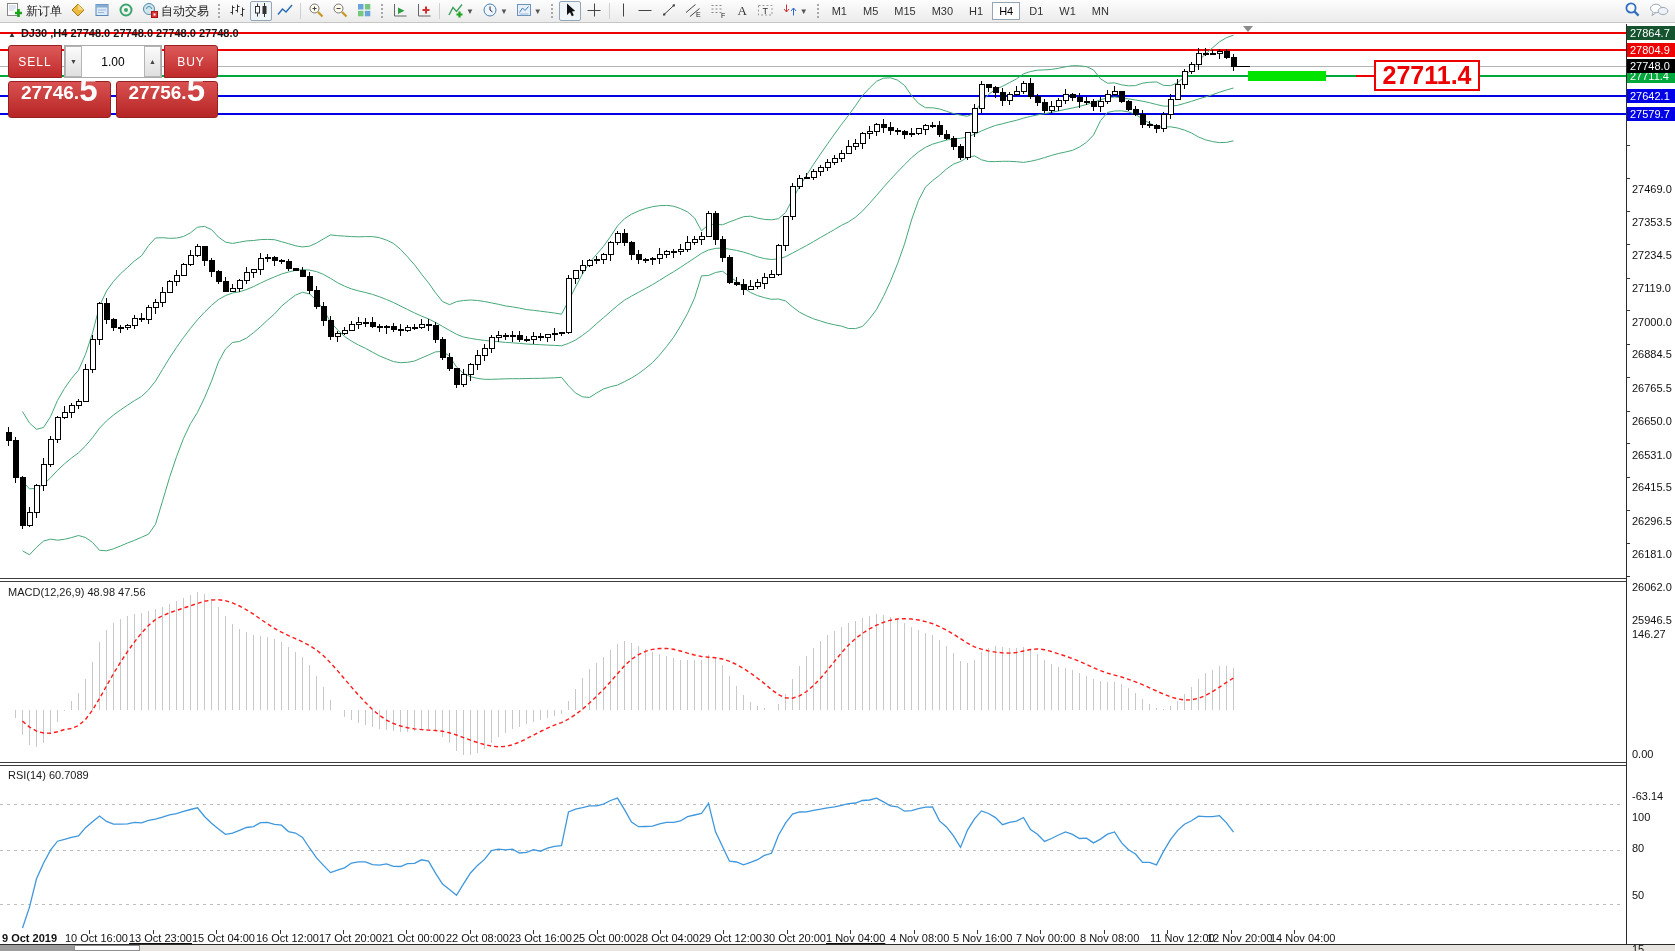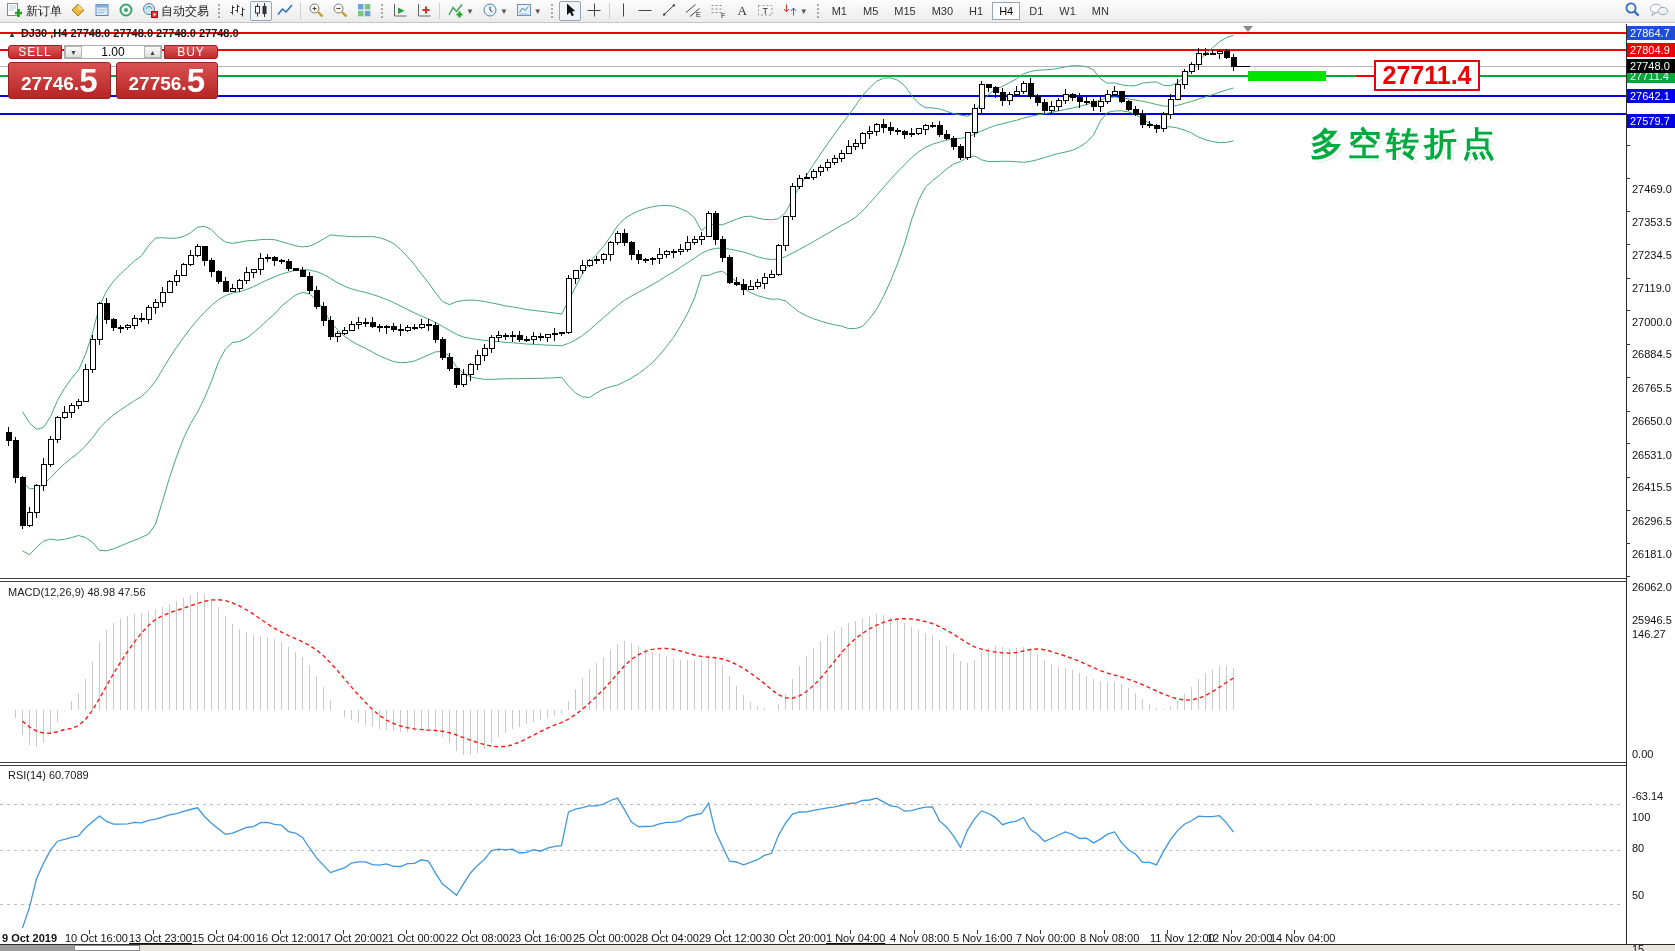--- a/index.html
+++ b/index.html
@@ -39,33 +39,33 @@
   
   .tick-label { position:absolute; left:1632px; font-size:11px; color:#111; z-index:9;margin-top:44px; }
   .tick-mark { position:absolute; left:1626px; width:4px; height:1px; background:#333; z-index:9; }
   .pline-label { position:absolute; left:1627px; width:48px; height:14px; line-height:14px;
     font-size:11px; color:#fff; padding-left:3px; z-index:10; }
   .date-label { position:absolute; top:932px; font-size:11px; color:#111; z-index:9; white-space:nowrap; }
   .date-tick { position:absolute; top:930px; width:1px; height:4px; background:#333; z-index:9; }
 
   
   .trade-panel { position:absolute; left:8px; top:45px; width:210px; z-index:30; }
-  .tp-row1 { display:flex; height:14px; }
+  .tp-row1 { display:flex; height:33px; }
   .tp-btn { background:linear-gradient(#dd5a5a,#c02a2a); border:1px solid #992020; color:#fff;
     font-size:12px; display:flex; align-items:center; justify-content:center; width:54px; letter-spacing:1px; }
   .tp-btn.sell { border-radius:3px 0 0 3px; }
   .tp-btn.buy  { border-radius:0 3px 3px 0; }
   .tp-vol { flex:1; display:flex; background:#fff; border:1px solid #aaa; margin:0 2px; }
   .tp-spin { width:17px; background:linear-gradient(#fbfbfb,#dfdfdf); border:1px solid #b5b5b5;
     font-size:7px; color:#444; display:flex; align-items:center; justify-content:center; }
   .tp-vol input { flex:1; border:0; text-align:center; font-size:12px; width:40px; outline:none; }
   .tp-row2 { display:flex; margin-top:3px; }
   .tp-price { background:linear-gradient(#d95151,#b72525); border:1px solid #992020; color:#fff;
     width:112px; height:37px; display:flex; align-items:flex-end; justify-content:center;
-    padding-bottom:2px; border-radius:3px; }
+    padding-bottom:12px; border-radius:3px; }
   .tp-price + .tp-price { margin-left:5px; }
   .tp-price .main { font-size:19px; font-weight:bold; line-height:24px; }
   .tp-price .big { font-size:33px; font-weight:bold; line-height:30px; }
 
   
   .price-tag { position:absolute; left:1374px; top:60px; width:106px; height:31px; z-index:22;
     border:2px solid #ee0000; background:#fff; color:#ee0000; font-size:25px; font-weight:bold;
     display:flex; align-items:center; justify-content:center; font-family:"Liberation Sans",sans-serif; }
   .price-tag-dash { position:absolute; left:1356px; top:75px; width:18px; height:2px; background:#ee0000; z-index:22; }
   .cn-note { position:absolute; left:1310px; top:122px; font-size:33px; font-weight:bold;
@@ -873,21 +873,20 @@
 
   <div class="ind-label" style="left:8px;top:586px">MACD(12,26,9) 48.98 47.56</div>
   <div class="ind-label" style="left:8px;top:769px">RSI(14) 60.7089</div>
 
   <div class="axis-border"></div>
   <div class="bottom-line"></div>
   <div class="shift-marker"></div>
 
   <div class="price-tag-dash"></div>
   <div class="price-tag">27711.4</div>
-  <div class="cn-note">多空转折点</div>
 
   <div id="axis-labels">
       <div class="tick-label" style="top: 139px;">27469.0</div>
       <div class="tick-mark" style="top: 145px;"></div>
       <div class="tick-label" style="top: 172px;">27353.5</div>
       <div class="tick-mark" style="top: 178px;"></div>
       <div class="tick-label" style="top: 205px;">27234.5</div>
       <div class="tick-mark" style="top: 211px;"></div>
       <div class="tick-label" style="top: 238px;">27119.0</div>
       <div class="tick-mark" style="top: 244px;"></div>
@@ -904,25 +903,25 @@
       <div class="tick-label" style="top: 437px;">26415.5</div>
       <div class="tick-mark" style="top: 443px;"></div>
       <div class="tick-label" style="top: 471px;">26296.5</div>
       <div class="tick-mark" style="top: 477px;"></div>
       <div class="tick-label" style="top: 504px;">26181.0</div>
       <div class="tick-mark" style="top: 510px;"></div>
       <div class="tick-label" style="top: 537px;">26062.0</div>
       <div class="tick-mark" style="top: 543px;"></div>
       <div class="tick-label" style="top: 570px;">25946.5</div>
       <div class="tick-mark" style="top: 576px;"></div>
-      <div class="pline-label" style="top: 26px; background: #1d4ed8;">27864.7</div>
+      <div class="pline-label" style="top: 26px; background: #14532d;">27864.7</div>
       <div class="pline-label" style="top: 43px; background: rgb(238, 0, 0);">27804.9</div>
       <div class="pline-label" style="top: 69px; background: rgb(0, 168, 60);">27711.4</div>
       <div class="pline-label" style="top: 89px; background: rgb(0, 0, 230);">27642.1</div>
-      <div class="pline-label" style="top: 107px; background: rgb(0, 0, 230); margin-top: 7px;">27579.7</div>
+      <div class="pline-label" style="top: 107px; background: rgb(0, 0, 230);">27579.7</div>
       <div class="pline-label" style="top: 59px; background: rgb(0, 0, 0);">27748.0</div>
       <div class="tick-label" style="top: 584px;">146.27</div>
       <div class="tick-label" style="top: 704px;">0.00</div>
       <div class="tick-label" style="top: 746px;">-63.14</div>
       <div class="tick-label" style="top: 767px;">100</div>
       <div class="tick-label" style="top: 798px;">80</div>
       <div class="tick-label" style="top: 845px;">50</div>
       <div class="tick-label" style="top: 899px;">15</div>
       <div class="tick-label" style="top: 922px;">0</div>
     </div>

